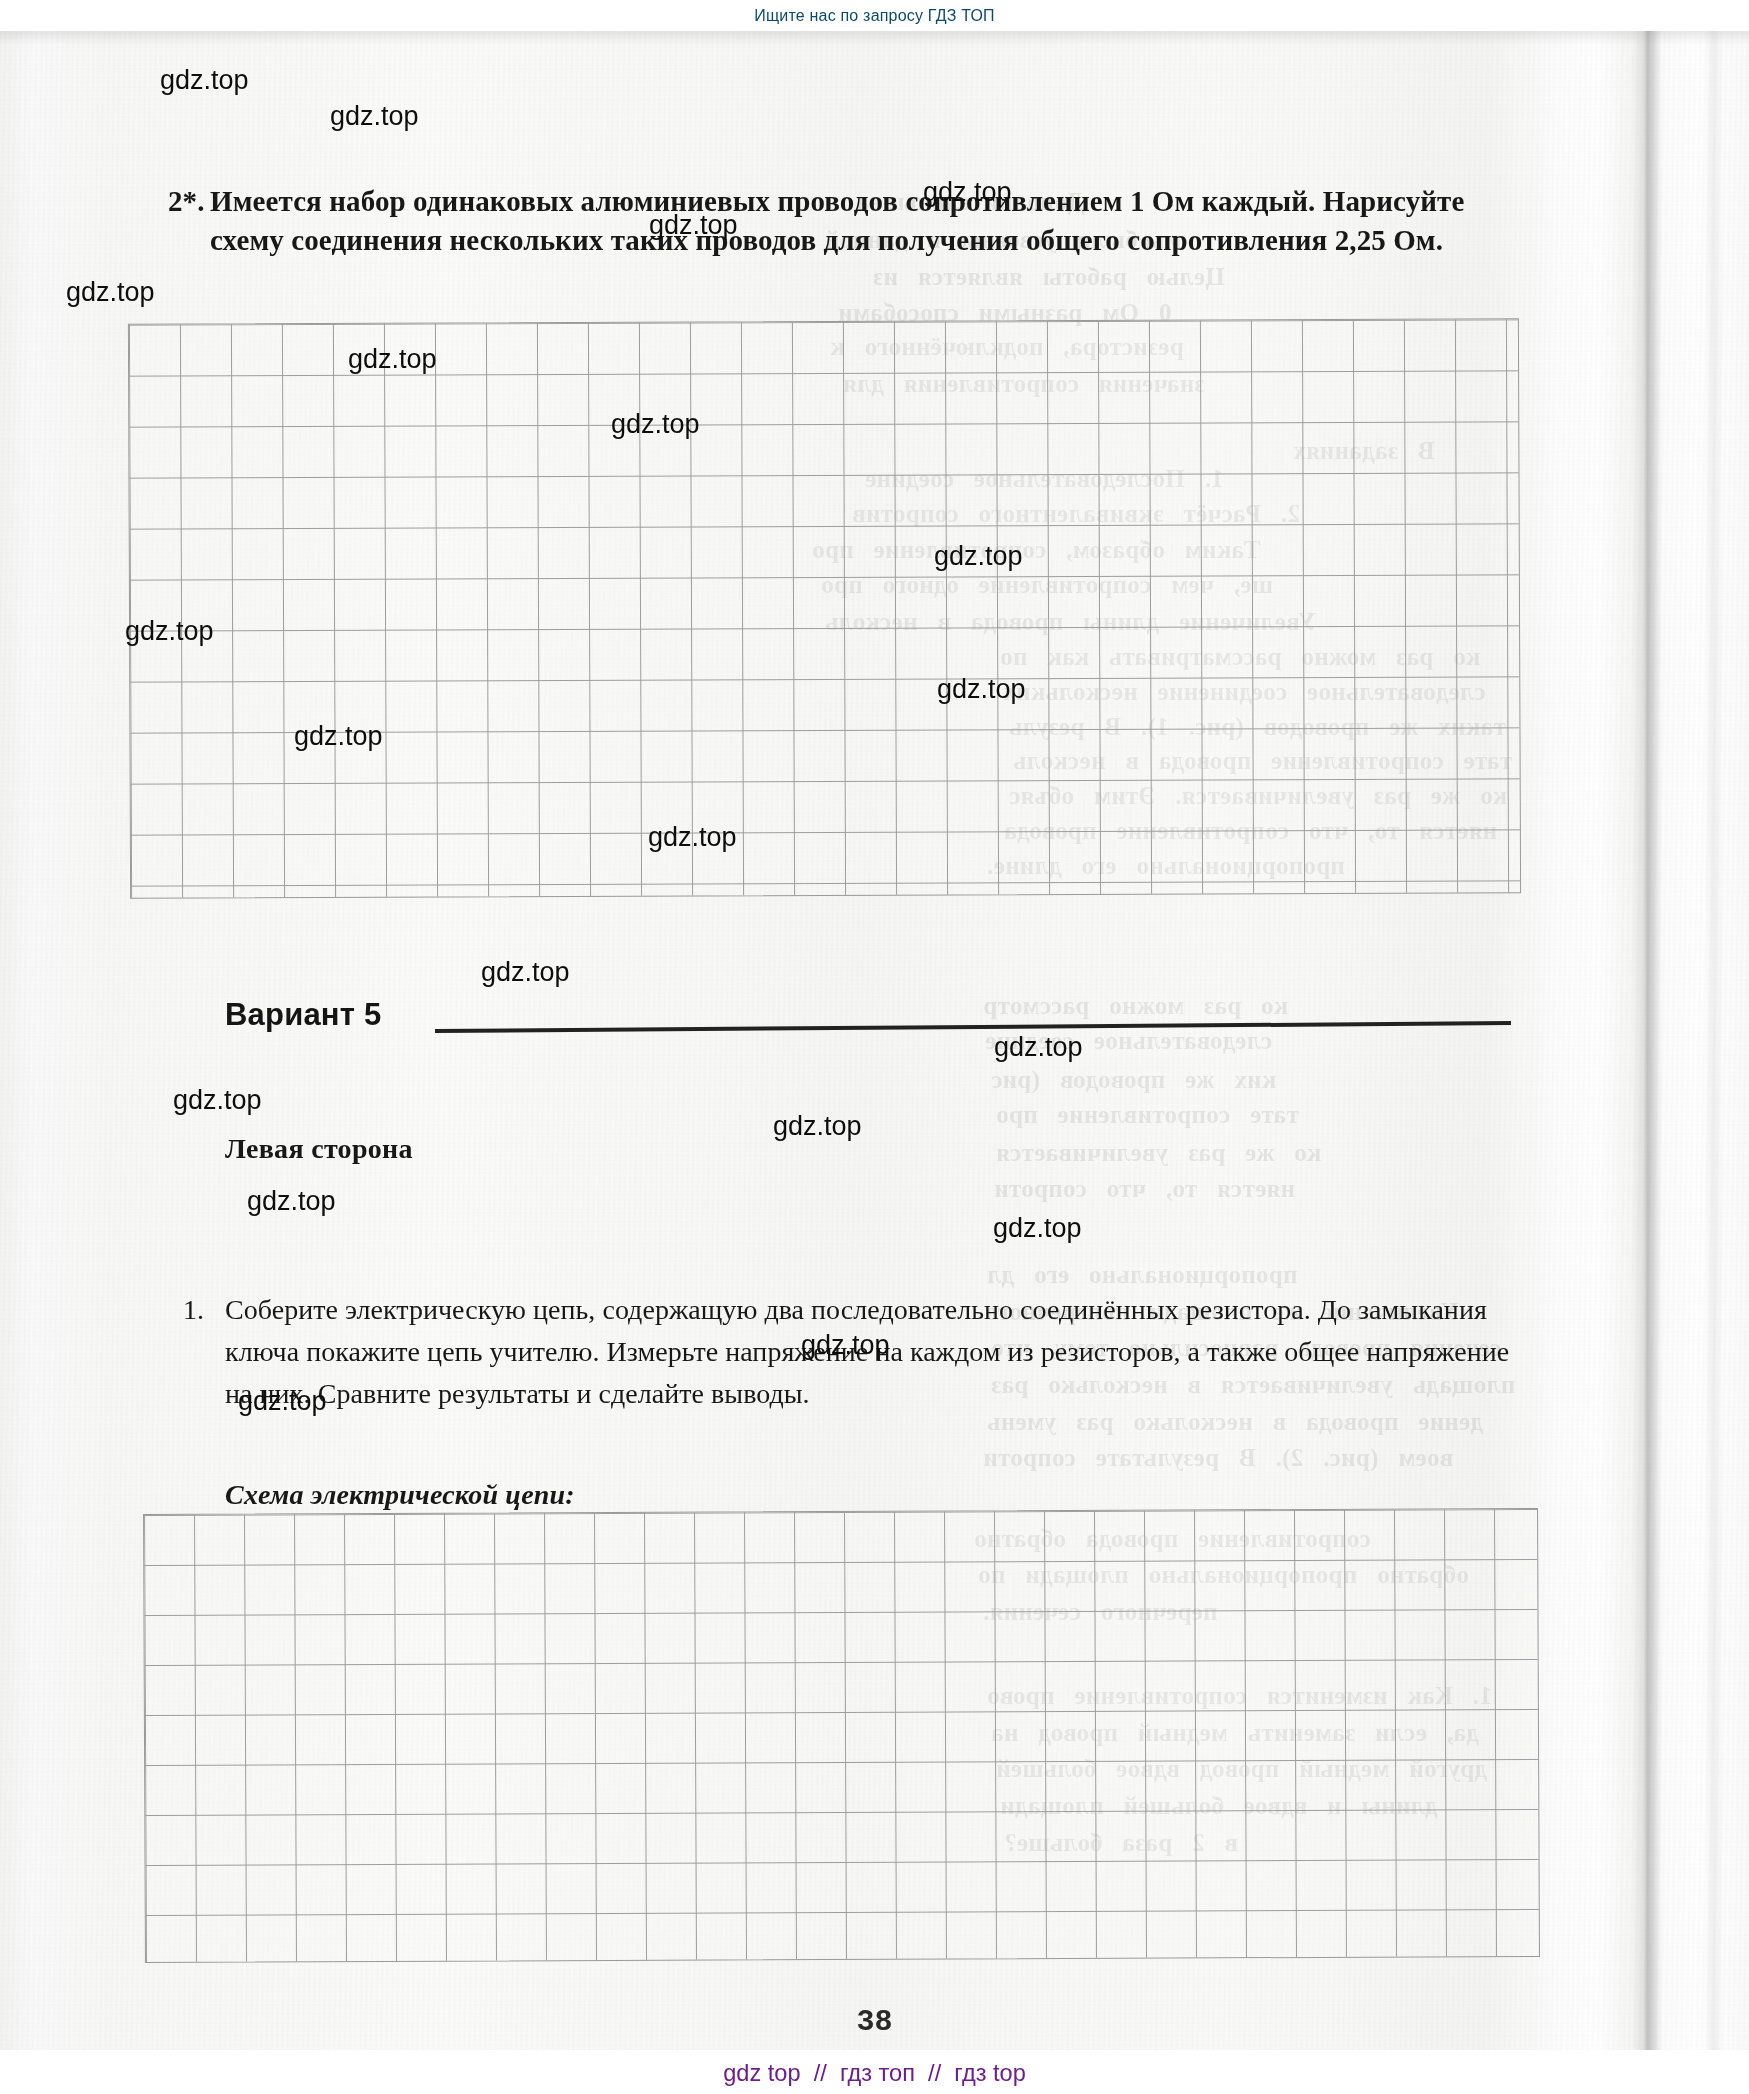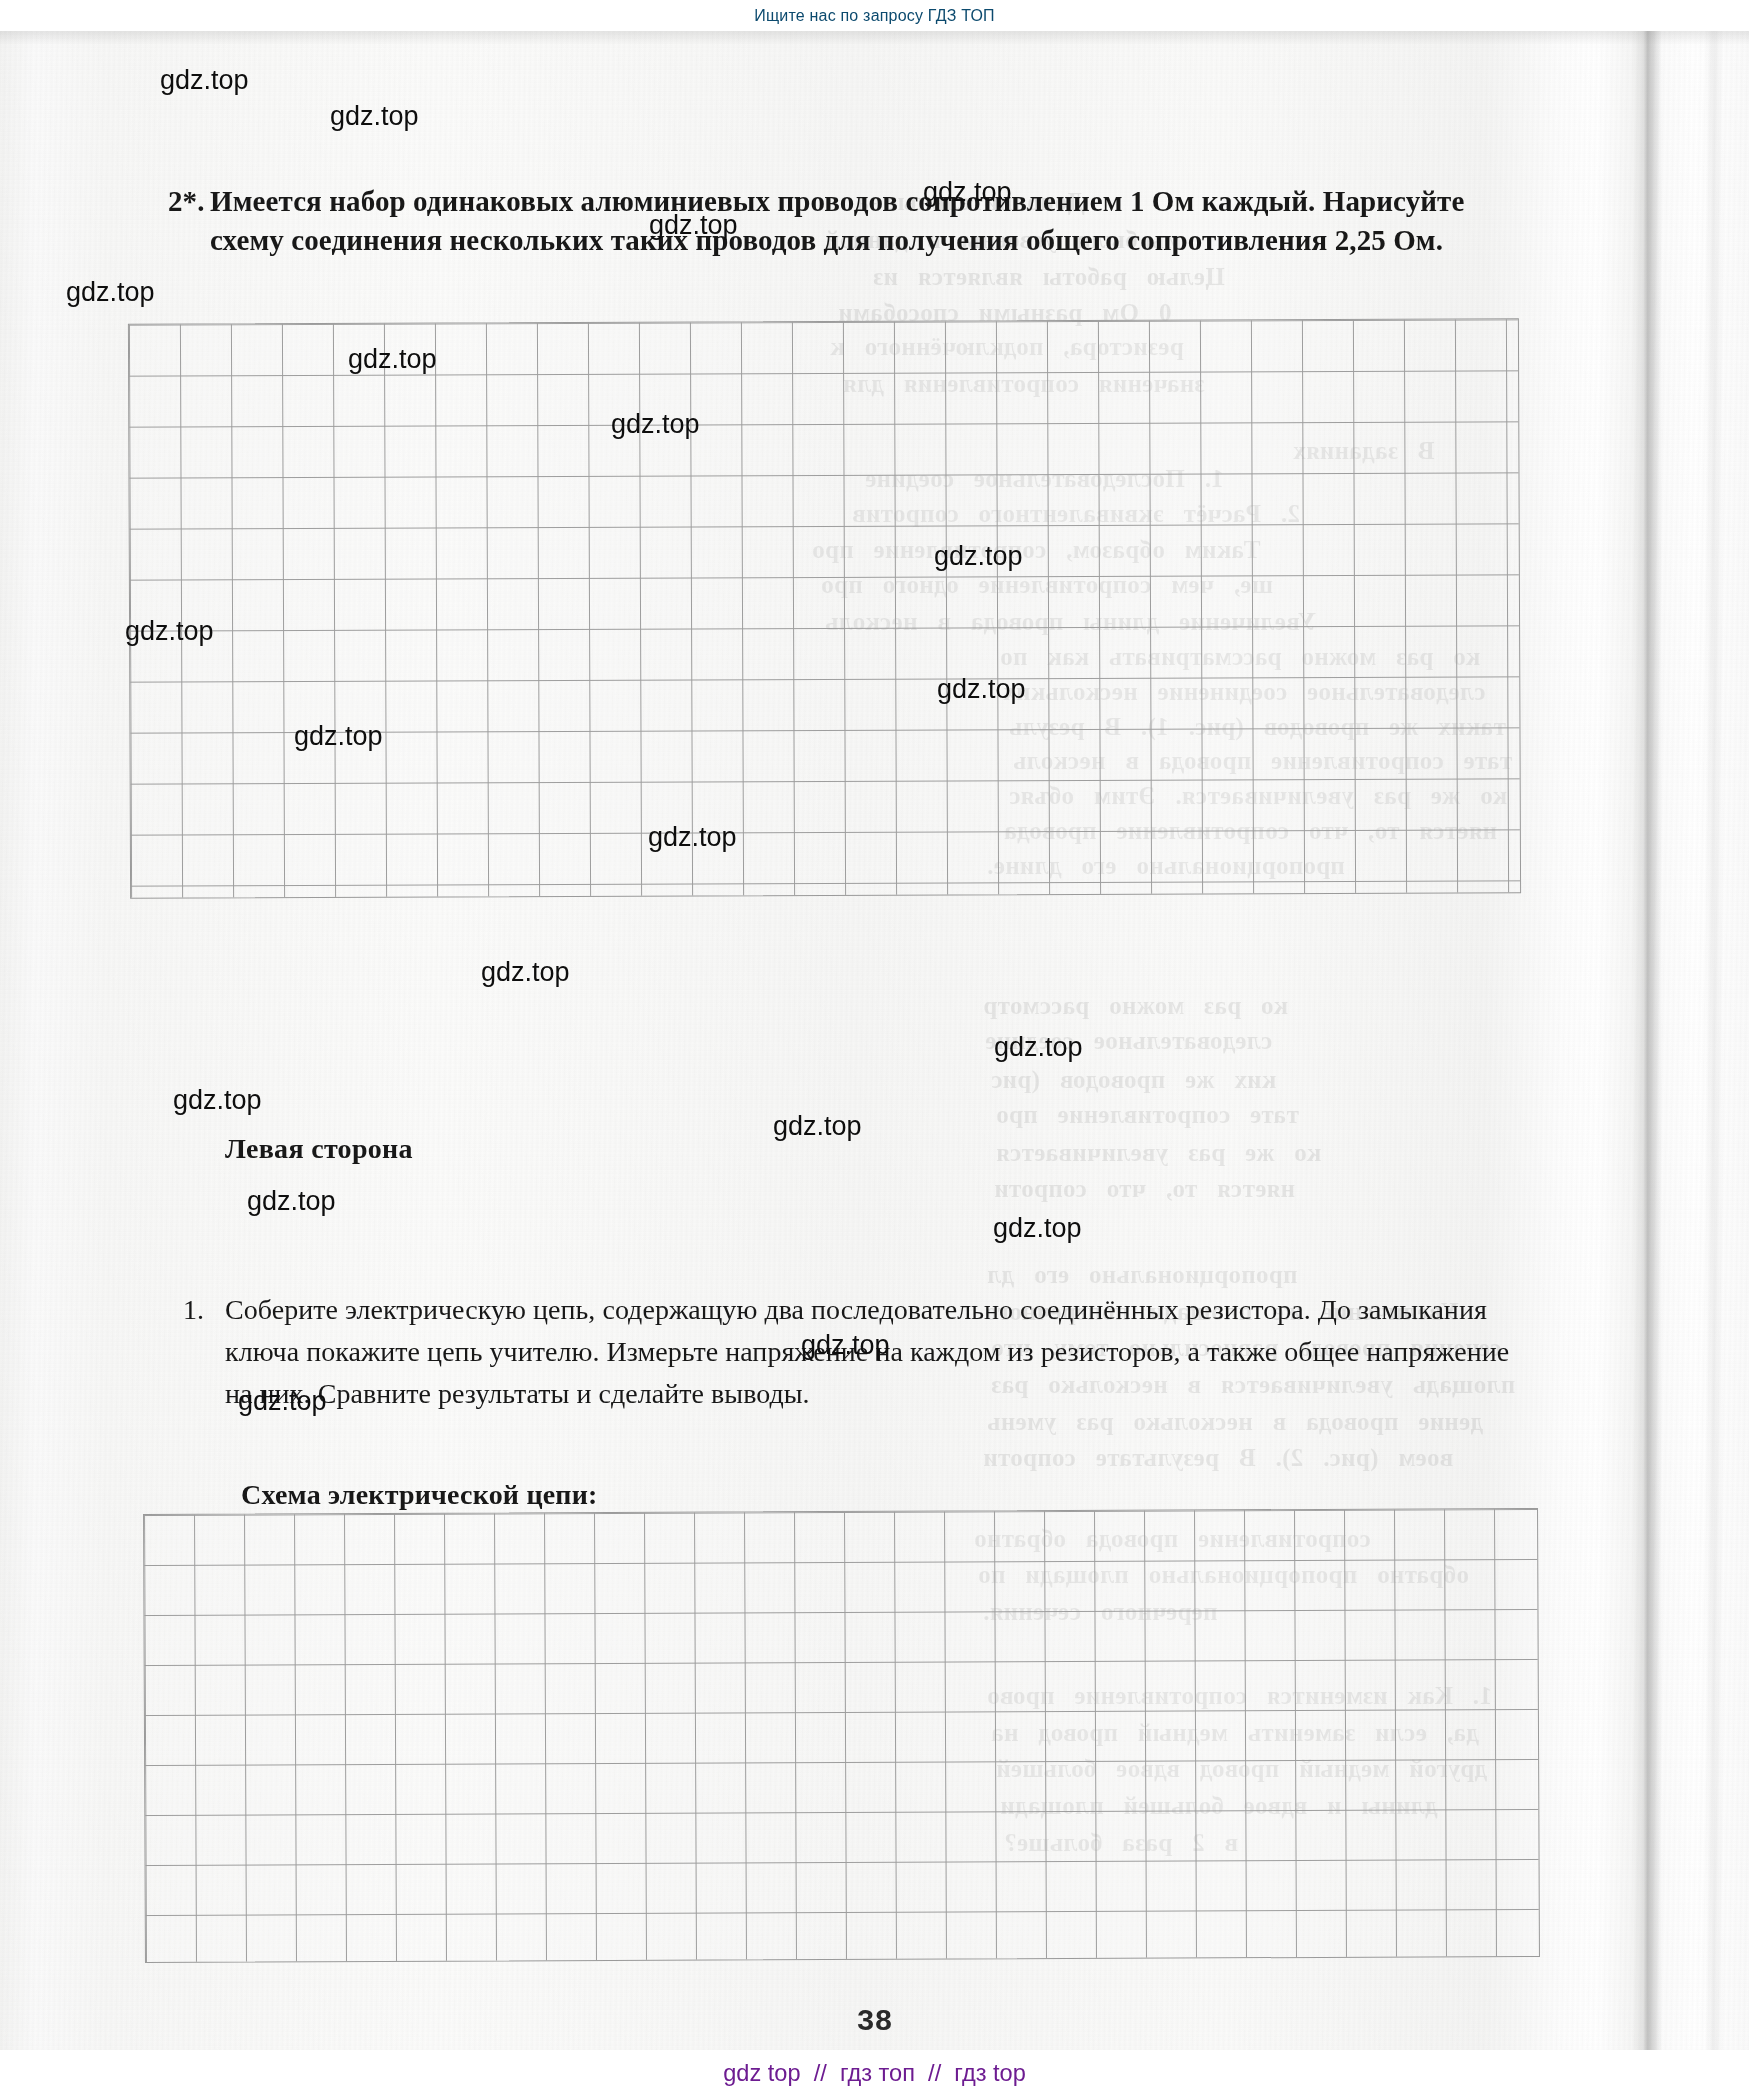--- a/index.html
+++ b/index.html
@@ -200,25 +200,25 @@
     line-height: 42px;
     letter-spacing: 0.04px;
   }
   #item1 .num {
     position: absolute;
     left: -42px; top: 0;
   }
 
   #scheme-label {
     left: 225px; top: 1446px;
+    font-style: italic;
     font-weight: 700;
     font-size: 28px;
     line-height: 35px;
     letter-spacing: 0.2px;
-    margin-left: 16px;
   }
 
   #page-number {
     left: 0; top: 1974px;
     width: 1749px;
     text-align: center;
     font-family: Liberation Mono, monospace;
     font-weight: 700;
     font-size: 30px;
     color: #2a2a2a;
@@ -316,20 +316,24 @@
       <span class="bleed" style="left: 1004px; top: 1789px;">в   2   раза   больше?</span>
     </div>
 
   <div class="txt" id="task2">
     <span class="num">2*.</span>
     <span class="body">Имеется набор одинаковых алюминиевых проводов сопротивлением 1 Ом каждый. Нарисуйте схему соединения нескольких таких проводов для получения общего сопротивления 2,25 Ом.</span>
   </div>
 
   <div class="grid" id="grid-1"></div>
 
+  <div class="txt" id="variant-row">
+    <span id="variant-label">Вариант 5</span>
+    <span id="variant-rule"></span>
+  </div>
 
 
   <div class="txt" id="left-side">Левая сторона</div>
 
 
   <div class="txt" id="item1">
     <span class="num">1.</span>
     <span class="body">Соберите электрическую цепь, содержащую два последовательно соединённых резистора. До замыкания ключа покажите цепь учителю. Измерьте напряжение на каждом из резисторов, а также общее напряжение на них. Сравните результаты и сделайте выводы.</span>
   </div>
 

